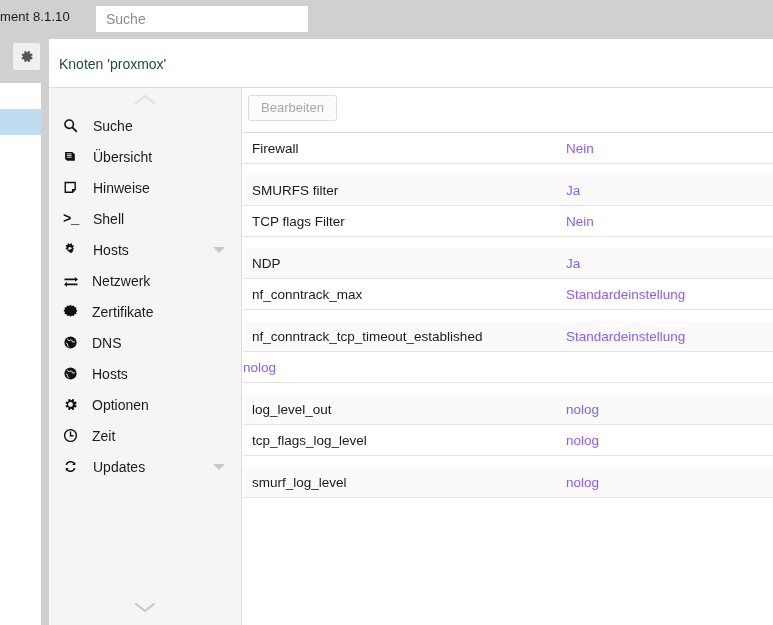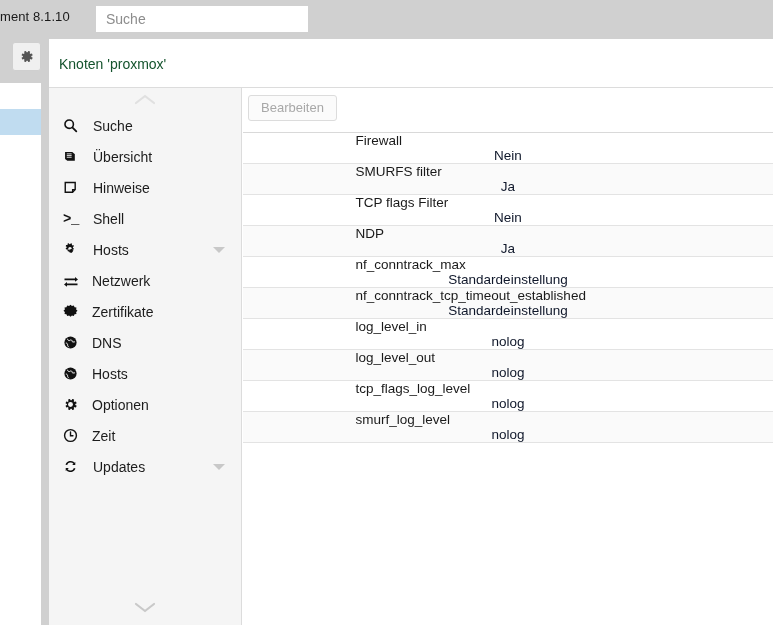--- a/index.html
+++ b/index.html
@@ -229,39 +229,39 @@
     width: 530px;
   }
   .table-row {
     display: flex;
     align-items: center;
     height: 31px;
     border-bottom: 1px solid #e3e3e3;
     box-sizing: border-box;
     background: #ffffff;
     cursor: pointer;
-    flex-direction: column;
   }
   .table-row.alt {
     background: #fafafa;
+    margin-top: 11px;
   }
   .cell-key {
     width: 323px;
     min-width: 323px;
     padding-left: 9px;
     box-sizing: border-box;
     font-size: 13.5px;
     color: #1a1a1a;
     white-space: nowrap;
     overflow: hidden;
   }
   .cell-value {
     flex: 1;
     font-size: 13.5px;
-    color: #0f172a;
+    color: #8b5cf6;
     white-space: nowrap;
     overflow: hidden;
   }
 </style>
 </head>
 <body>
 
 <div class="app">
 
   <div class="topbar">
@@ -462,21 +462,20 @@
       </div>
       <div class="table-row">
         <div class="cell-key">nf_conntrack_max</div>
         <div class="cell-value">Standardeinstellung</div>
       </div>
       <div class="table-row alt">
         <div class="cell-key">nf_conntrack_tcp_timeout_established</div>
         <div class="cell-value">Standardeinstellung</div>
       </div>
       <div class="table-row">
-        <div class="cell-key">log_level_in</div>
         <div class="cell-value">nolog</div>
       </div>
       <div class="table-row alt">
         <div class="cell-key">log_level_out</div>
         <div class="cell-value">nolog</div>
       </div>
       <div class="table-row">
         <div class="cell-key">tcp_flags_log_level</div>
         <div class="cell-value">nolog</div>
       </div>

